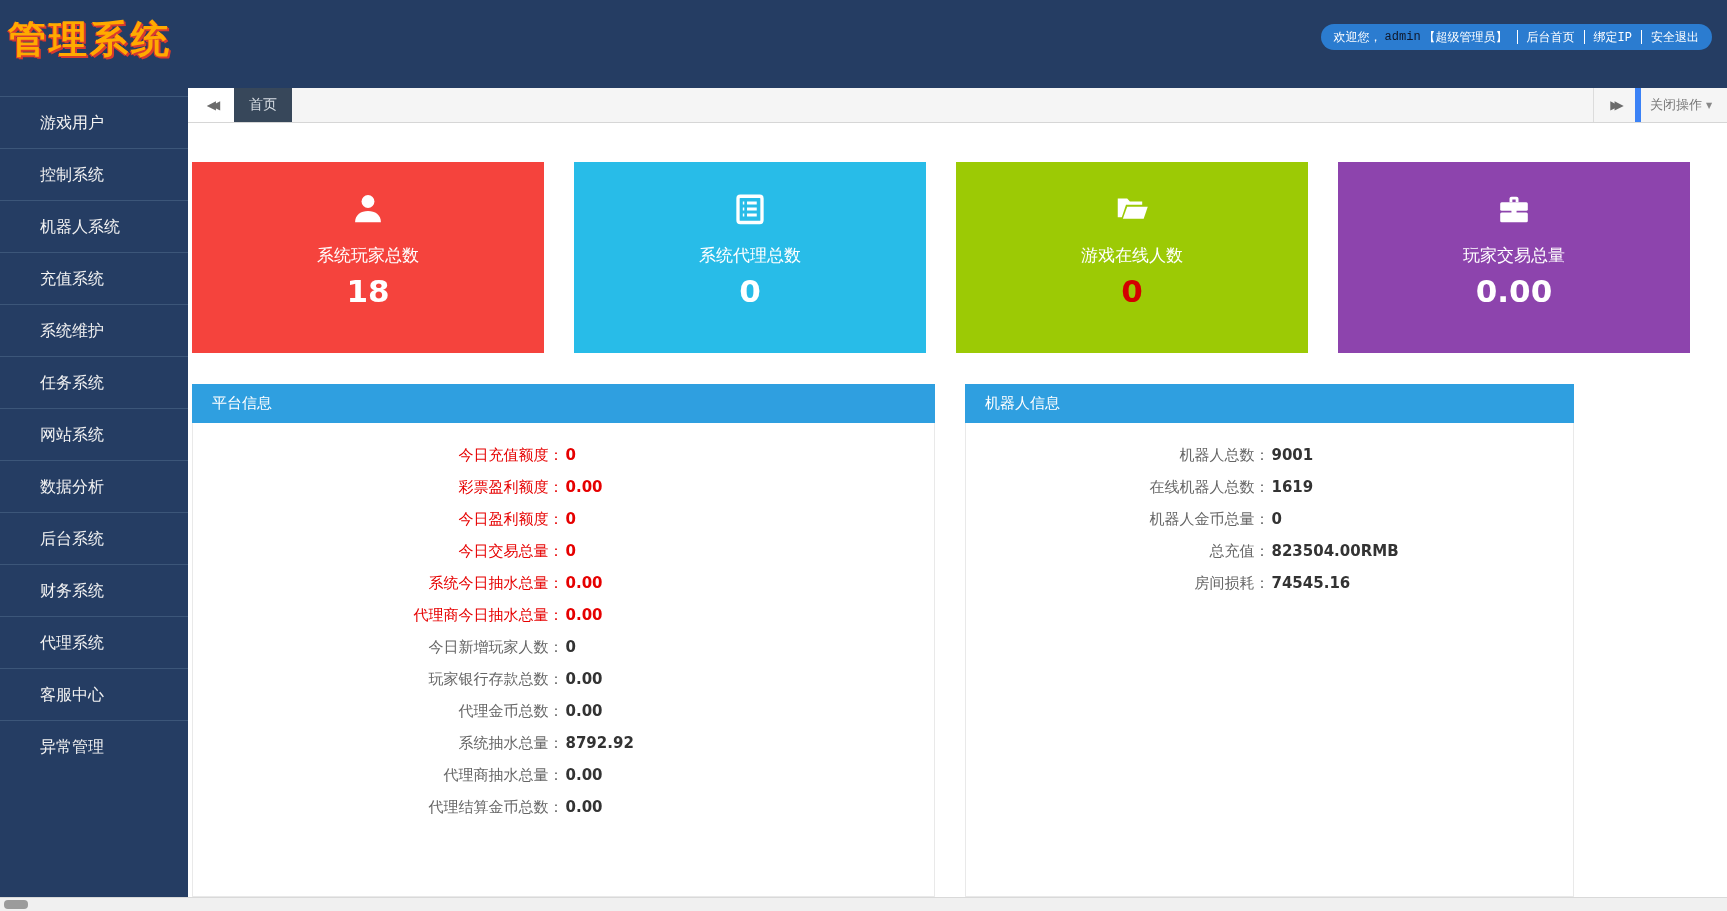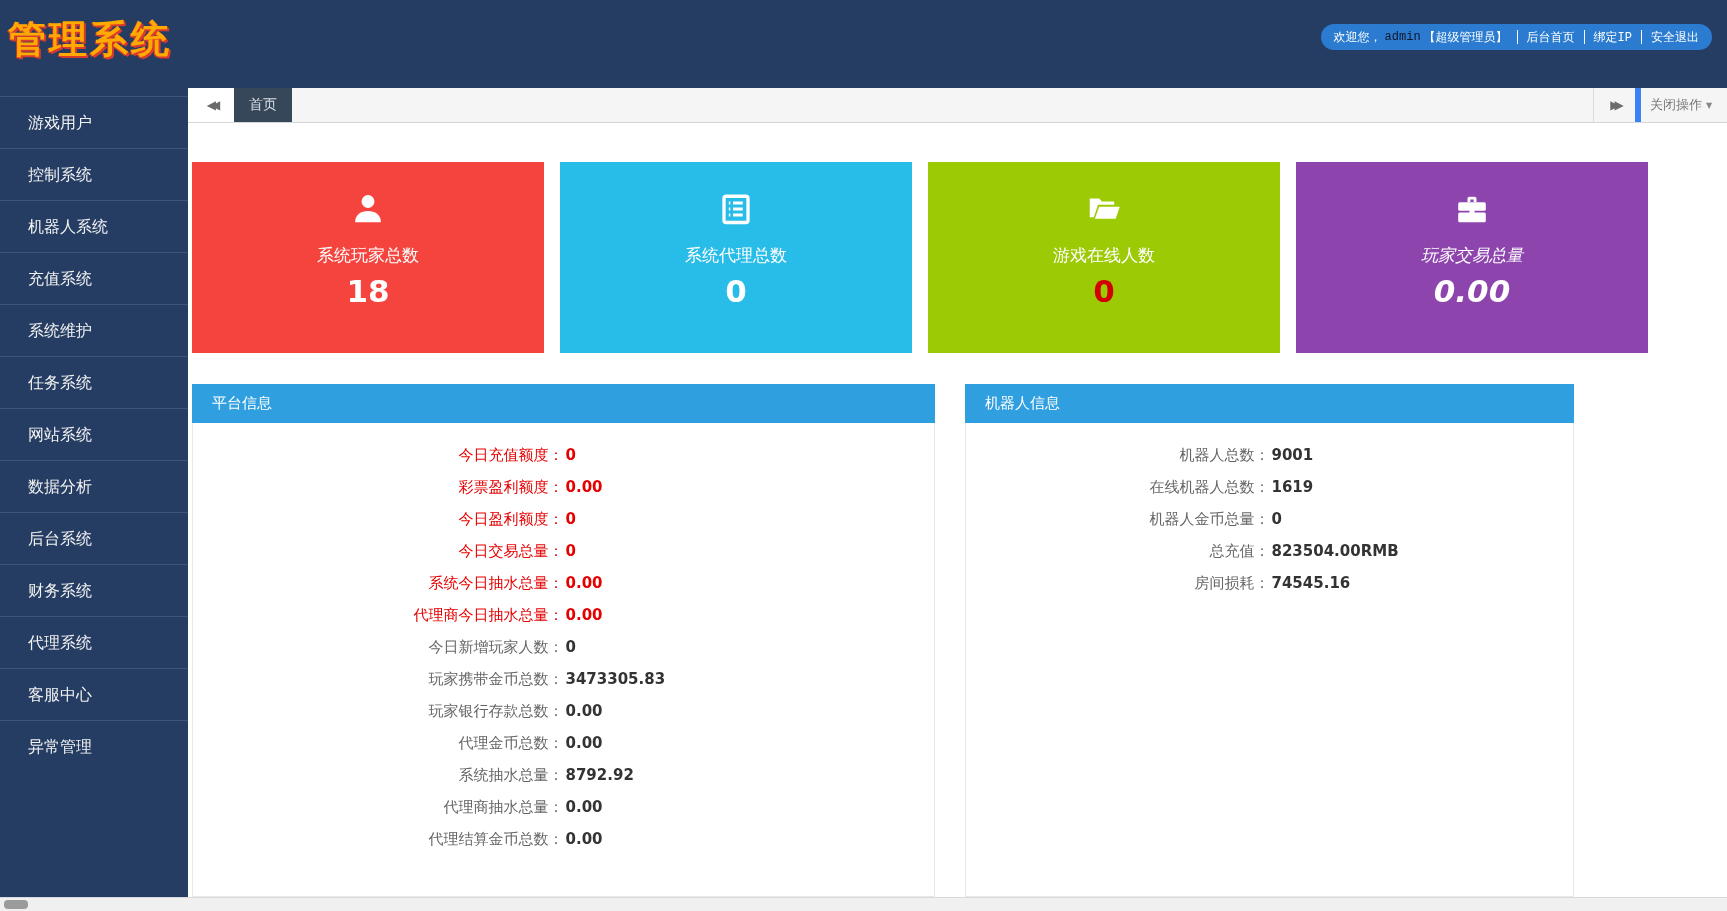--- a/index.html
+++ b/index.html
@@ -8,38 +8,38 @@
   .top-header { position:absolute; top:0; left:0; width:1727px; height:88px; background:#253d63; z-index:5; }
   .logo { position:absolute; left:8px; top:14px; font-size:38px; font-weight:bold; color:#ffaa00;
     letter-spacing:3px; text-shadow:2px 2px 0 #d93a2e, 1px 1px 0 #d93a2e, -1px 1px 0 #d93a2e; }
   .welcome-pill { position:absolute; right:15px; top:24px; height:26px; background:#2b7cd0;
     border-radius:13px; display:flex; align-items:center; padding:0 13px; color:#fff; font-size:12px; white-space:nowrap;font-family:Liberation Mono, monospace; }
   .welcome-pill .uname { color:#0f172a; margin:0 3px; }
   .welcome-pill .sep { width:1px; height:14px; background:#fff; margin:0 9px; }
   .welcome-pill a { color:#fff; text-decoration:none; cursor:pointer; }
 
   .sidebar { position:absolute; top:88px; left:0; width:188px; height:809px; background:#253d63; padding-top:8px; z-index:4; }
-  .side-item { height:52px; line-height:52px; padding-left:28px; color:#f2f2f2; font-size:16px;
+  .side-item { height:52px; line-height:52px; padding-left:40px; color:#f2f2f2; font-size:16px;
     border-top:1px solid #3c5679; cursor:pointer; }
 
   .tabbar { position:absolute; top:88px; left:188px; width:1539px; height:35px; background:#f5f5f5;
     border-bottom:1px solid #d6d6d6; display:flex; align-items:stretch; z-index:3; }
   .tab-scroll { width:46px; display:flex; align-items:center; justify-content:center; color:#6b6b6b;
     font-size:12px; letter-spacing:-5px; cursor:pointer; }
   .tab-scroll.left { background:#fff; }
   .tab-scroll.right { width:42px; border-left:1px solid #dcdcdc; background:#f5f5f5; }
   .tab-active { width:58px; background:#37475a; color:#d8dee4; font-size:14px; display:flex;
     align-items:center; justify-content:center; cursor:pointer; }
   .tab-spacer { flex:1; }
   .close-menu { width:86px; border-left:6px solid #3b82f6; display:flex; align-items:center;
     justify-content:center; color:#777; font-size:13px; cursor:pointer; gap:4px; margin-right:6px; }
   .close-menu .caret { font-size:8px; color:#888; }
 
   .content { position:absolute; top:123px; left:188px; width:1539px; height:774px; background:#fff; overflow:hidden; }
-  .cards { display:flex; gap:16px; margin:39px 0 0 4px; }
+  .cards { display:flex; gap:30px; margin:39px 0 0 4px; }
   .card { width:352px; height:191px; display:flex; flex-direction:column; align-items:center; color:#fff; }
   .card-icon { margin-top:28px; height:38px; display:flex; align-items:center; }
   .card-title { font-size:17px; margin-top:16px; }
   .card-value { font-size:31px; font-weight:bold; margin-top:6px; }
 
   .panels { display:flex; gap:30px; margin:31px 0 0 4px; }
   .panel1 { width:743px; } .panel2 { width:609px; }
   .panel-header { height:39px; background:#2f9fe0; color:#fff; font-size:15px; display:flex;
     align-items:center; padding-left:20px; }
   .panel-body { border:1px solid #e9e9e9; border-top:none; height:474px; padding-top:16px; background:#fff; }
@@ -127,21 +127,21 @@
       <div class="card-icon">
         <svg width="38" height="36" viewBox="0 0 24 24" fill="#fff">
           <path d="M2.5 5h6.3l1.8 2h8.2v2.2H8L5.2 17.5H2.5z"></path>
           <path d="M8.8 10.5h13.7l-2.7 8H5.9z"></path>
         </svg>
       </div>
       <div class="card-title">游戏在线人数</div>
       <div class="card-value" style="color: rgb(212, 0, 0);">0</div>
     </div>
 
-    <div class="card" style="background: rgb(141, 68, 173); font-style: italic;">
+    <div class="card" style="background: rgb(141, 68, 173);">
       <div class="card-icon">
         <svg width="36" height="36" viewBox="0 0 24 24" fill="#fff">
           <path d="M9 7.5V5.2c0-.8.6-1.4 1.4-1.4h3.2c.8 0 1.4.6 1.4 1.4v2.3h-1.9V5.7h-2.2v1.8z"></path>
           <rect x="2.8" y="7.5" width="18.4" height="5.6" rx="1"></rect>
           <rect x="2.8" y="14.4" width="18.4" height="6.4" rx="1"></rect>
           <rect x="10.3" y="12.2" width="3.4" height="3.2" rx=".6"></rect>
         </svg>
       </div>
       <div class="card-title">玩家交易总量</div>
       <div class="card-value" style="color: rgb(255, 255, 255);">0.00</div>
@@ -175,24 +175,20 @@
           </div>
           <div class="info-row red">
             <span class="info-label">代理商今日抽水总量：</span>
             <span class="info-value">0.00</span>
           </div>
           <div class="info-row">
             <span class="info-label">今日新增玩家人数：</span>
             <span class="info-value">0</span>
           </div>
           <div class="info-row">
-            <span class="info-label">玩家携带金币总数：</span>
-            <span class="info-value">3473305.83</span>
-          </div>
-          <div class="info-row">
             <span class="info-label">玩家银行存款总数：</span>
             <span class="info-value">0.00</span>
           </div>
           <div class="info-row">
             <span class="info-label">代理金币总数：</span>
             <span class="info-value">0.00</span>
           </div>
           <div class="info-row">
             <span class="info-label">系统抽水总量：</span>
             <span class="info-value">8792.92</span>

